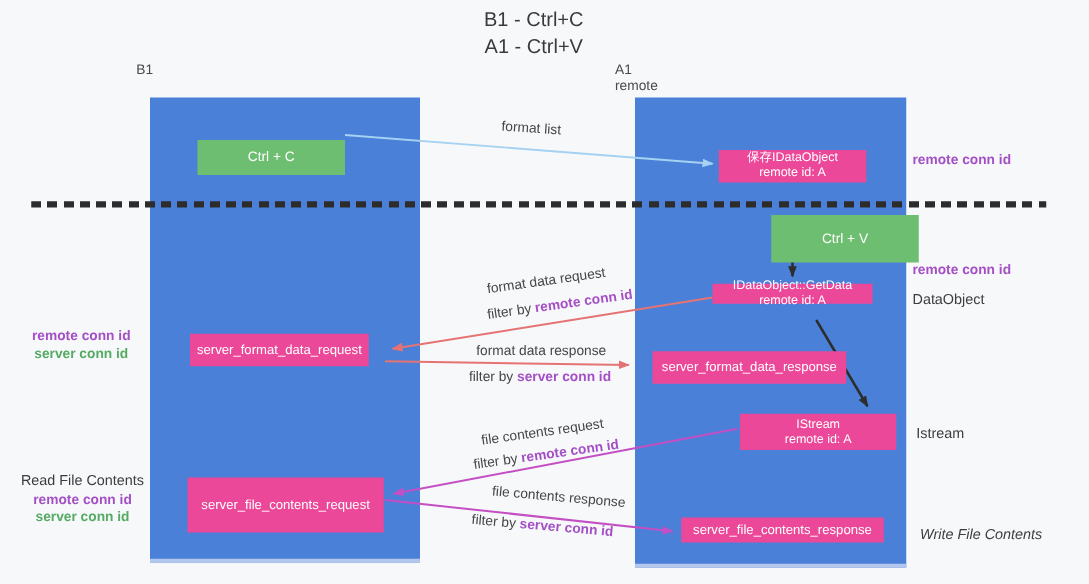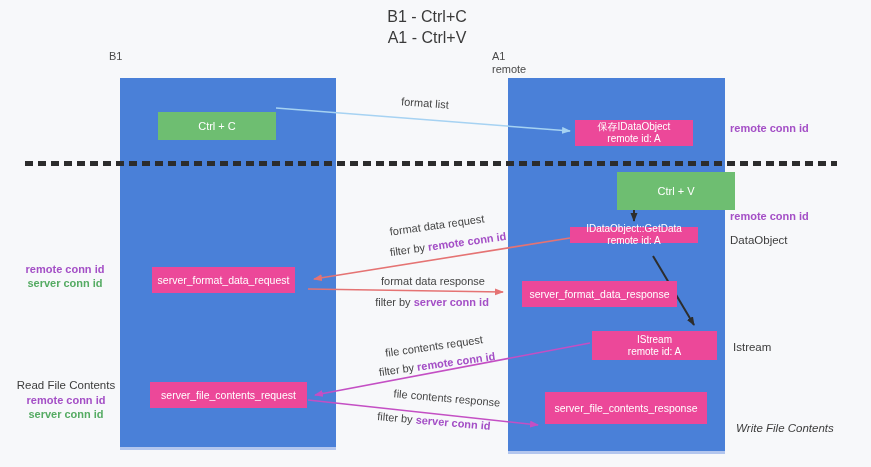--- a/index.html
+++ b/index.html
@@ -98,25 +98,25 @@
 
   <div class="box orange single" style="left:510px;top:281px;width:155px;height:26px;margin-left:12px;">
     <span>server_format_data_response</span>
   </div>
 
   <div class="box orange" style="left:592px;top:331px;width:125px;height:29px;">
     <span class="l1">IStream</span>
     <span class="l2">remote id: A</span>
   </div>
 
-  <div class="box orange single" style="left:150px;top:382px;width:157px;height:26px;">
+  <div class="box orange single" style="left:150px;top:382px;width:157px;height:44px;">
     <span>server_file_contents_request</span>
   </div>
 
-  <div class="box orange single" style="left:545px;top:392px;width:162px;height:32px;">
+  <div class="box orange single" style="left:545px;top:414px;width:162px;height:20px;">
     <span>server_file_contents_response</span>
   </div>
 
   <div class="edge-label" style="left:425px;top:97px;transform:translateX(-50%) rotate(4deg);">
     <span>format list</span>
   </div>
 
   <div class="edge-label" style="left:437px;top:219px;transform:translateX(-50%) rotate(-8deg);">
     <span>format data request</span>
   </div>

